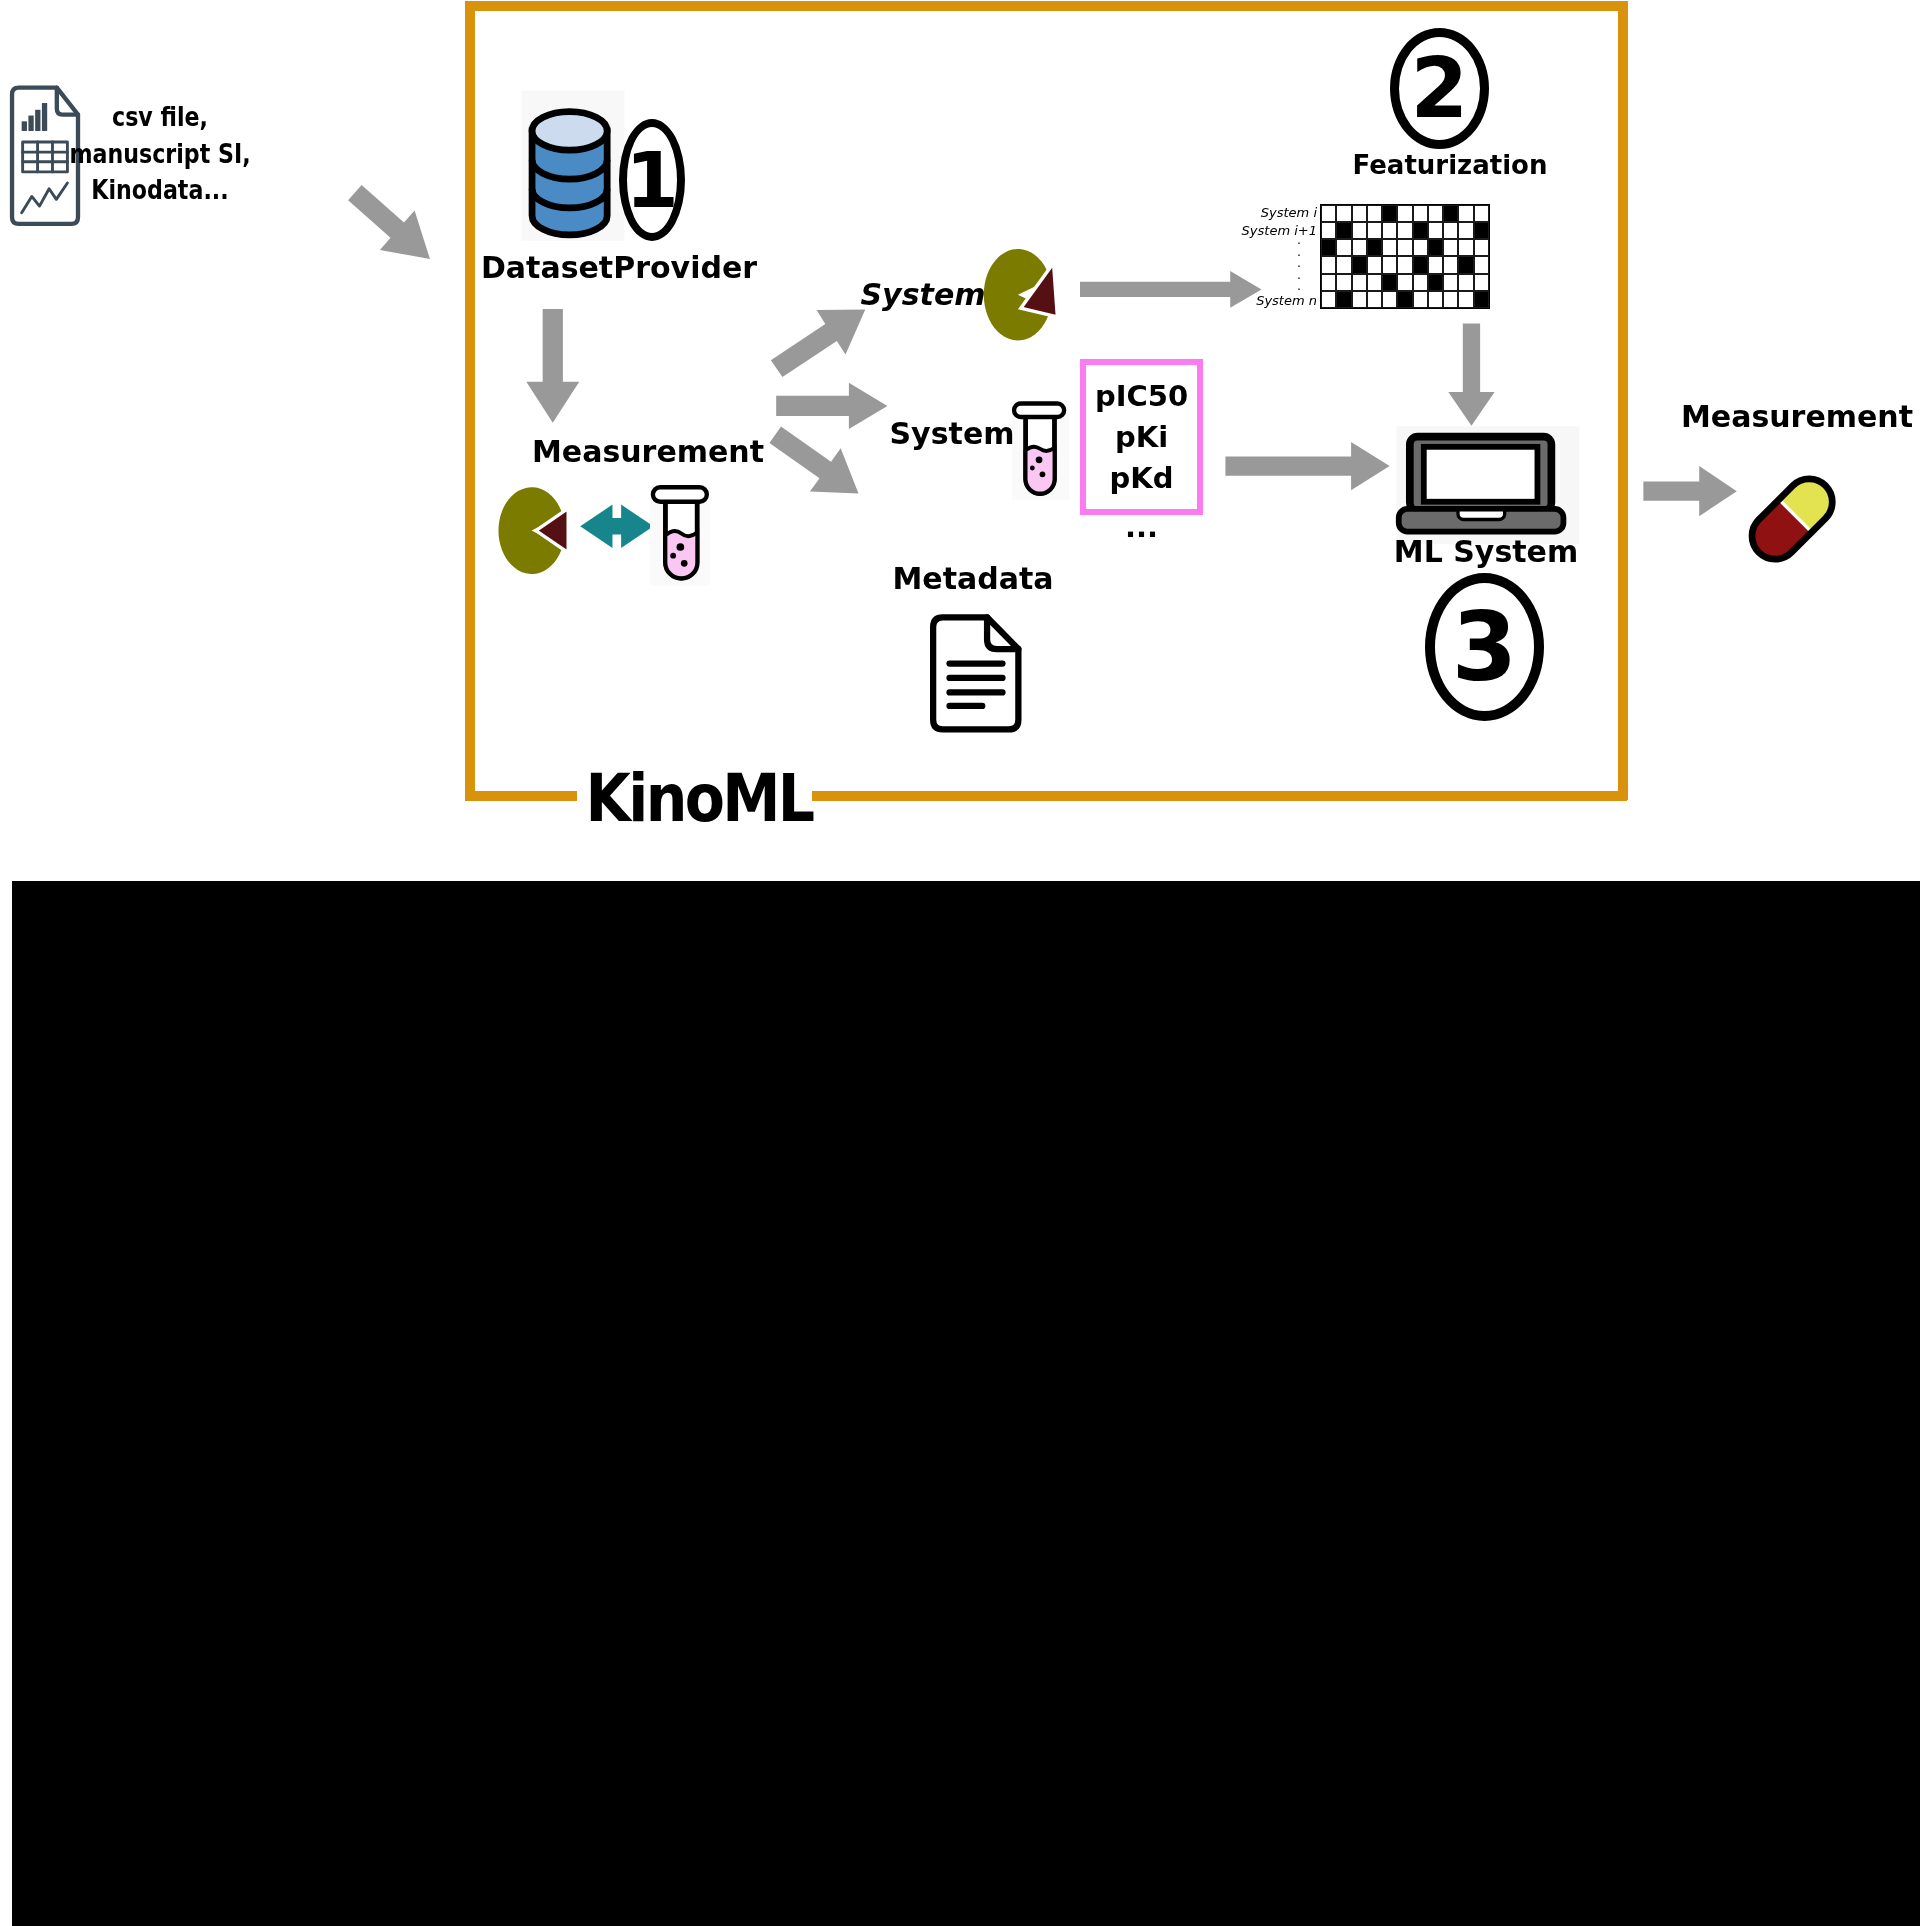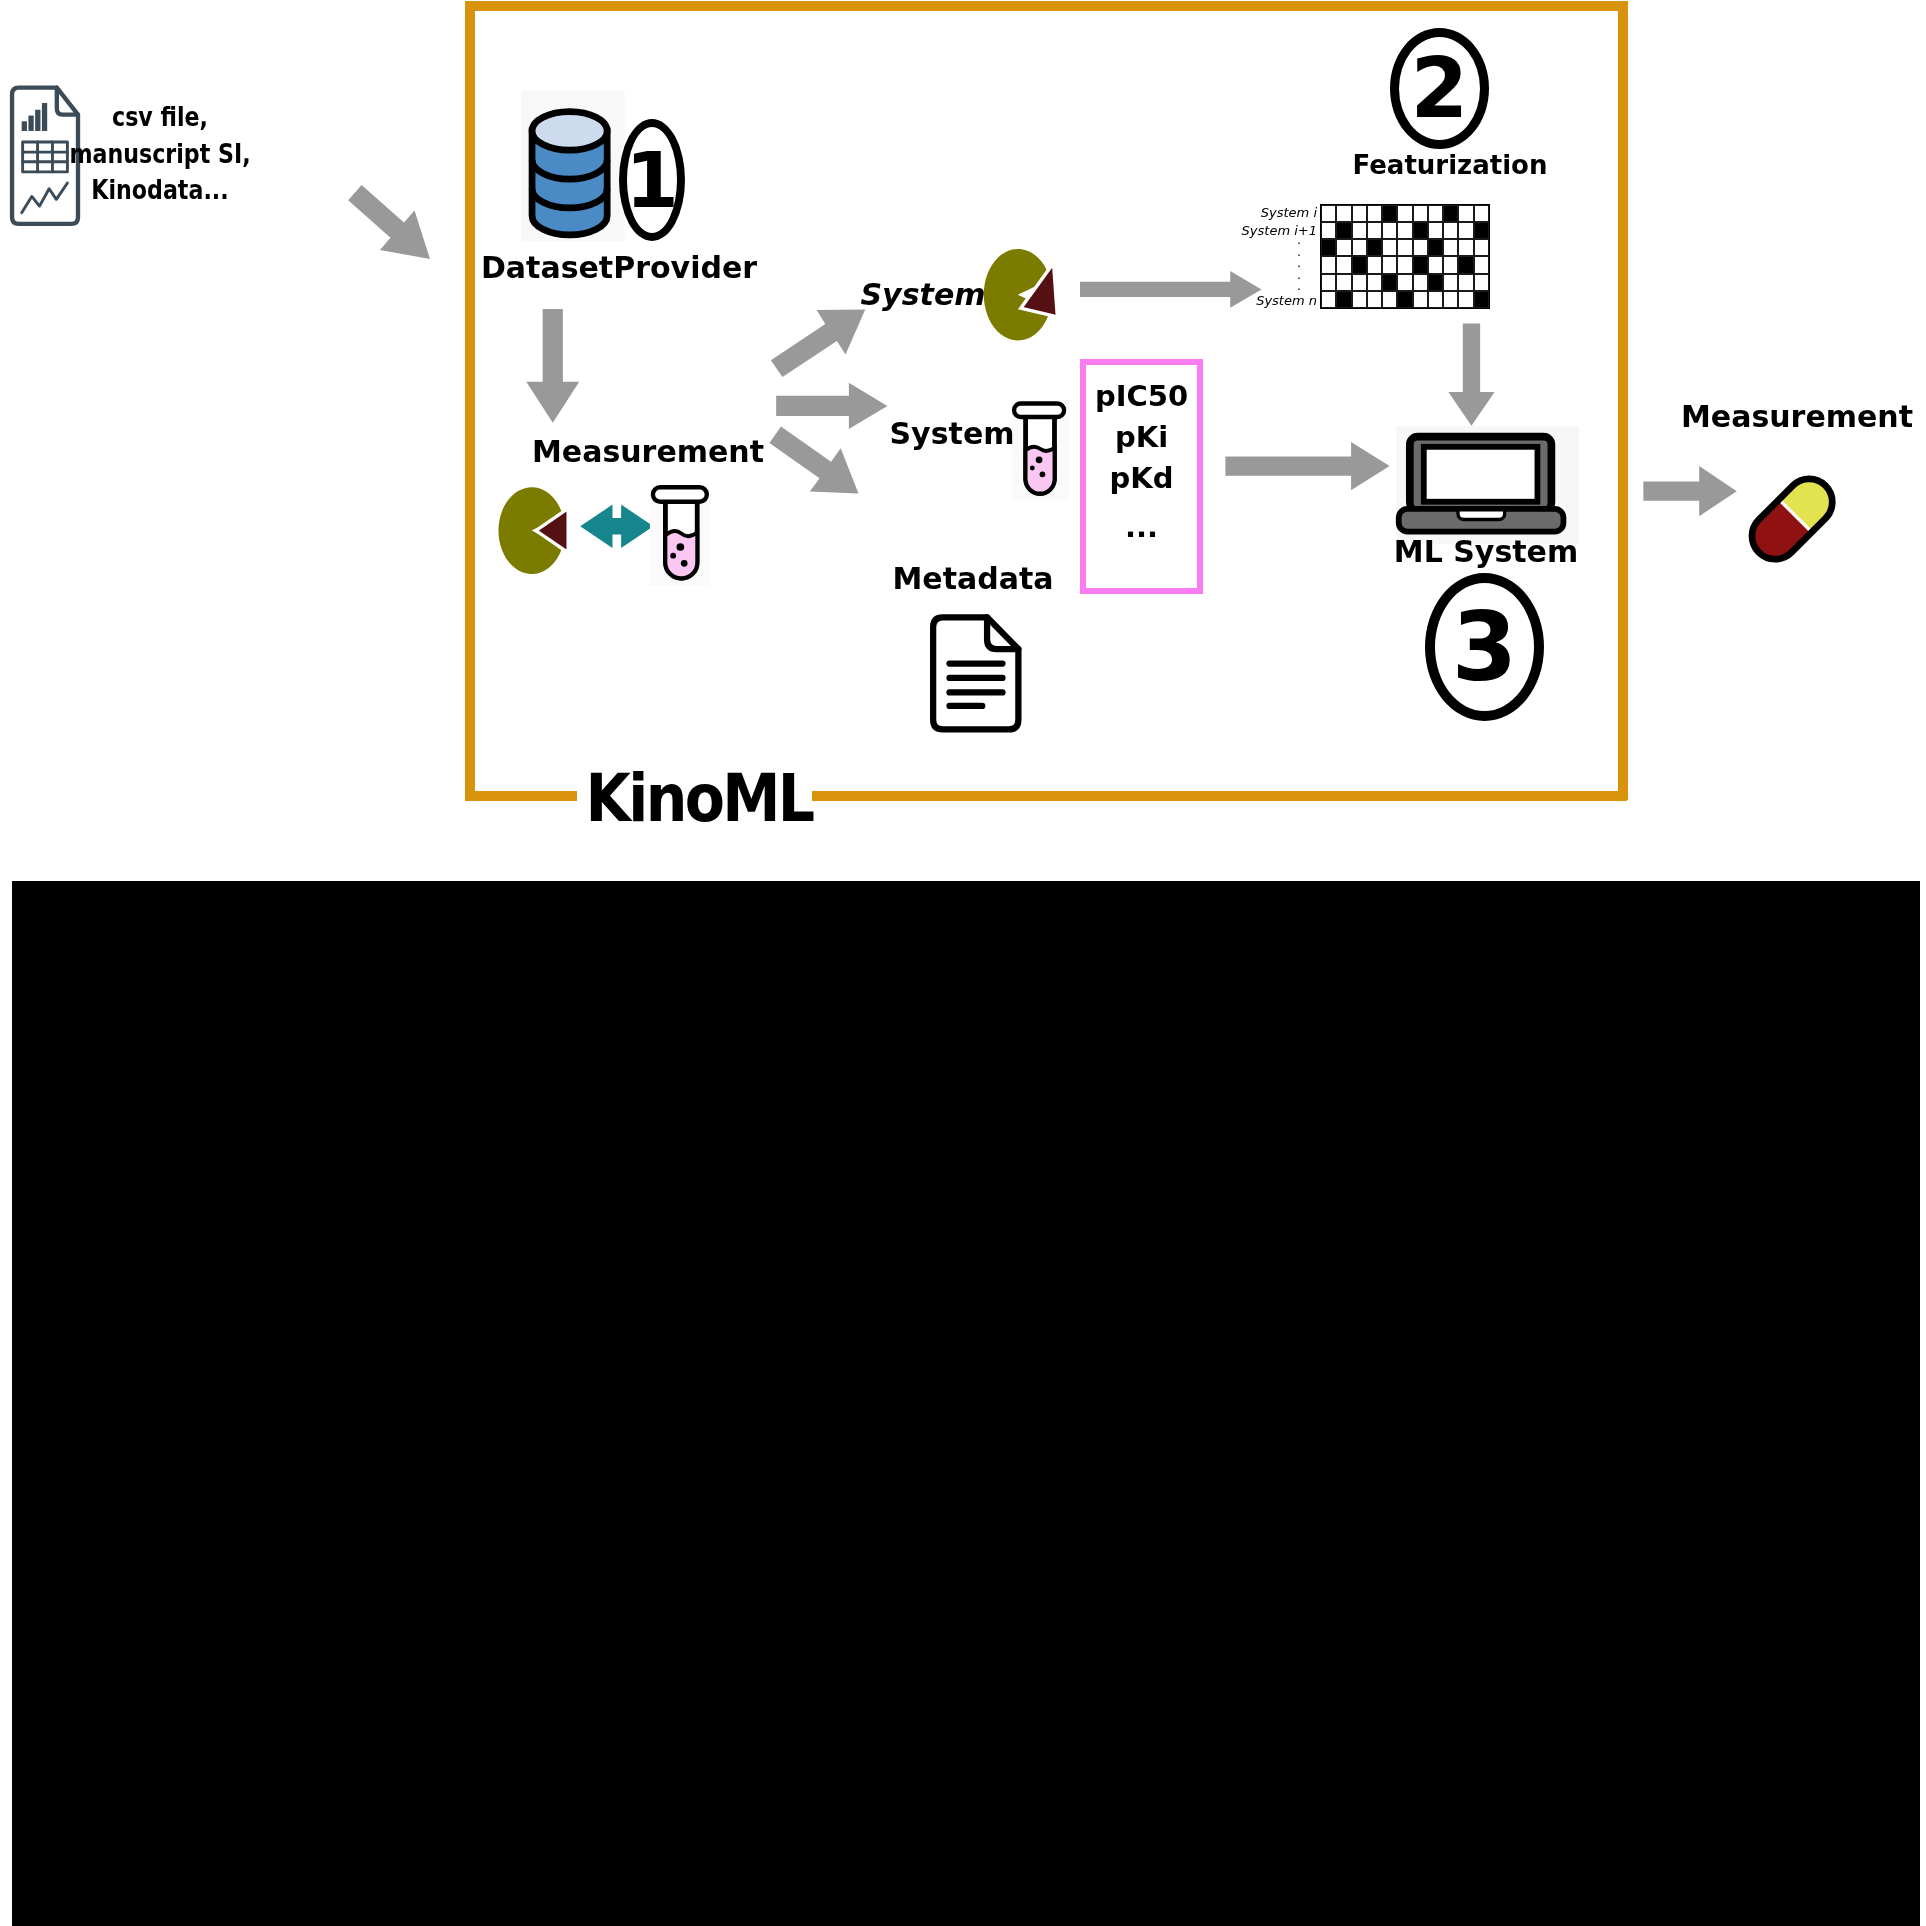--- a/index.html
+++ b/index.html
@@ -10,21 +10,21 @@
        text-align:center;line-height:1.15;color:#000;}
   .lbl-sec{font-size:30px;}
   .csv-text{font-size:27px;line-height:1.36;transform:translateX(-50%) scaleX(.82);transform-origin:center;}
   .kinoml{font-size:65px;letter-spacing:-2.9px;transform:translateX(-50%) scaleX(.9);transform-origin:center;}
   .circnum{position:absolute;border-radius:50%;background:#fff;display:flex;align-items:center;
            justify-content:center;font-weight:bold;box-sizing:border-box;color:#000;}
   .c1{left:619px;top:119px;width:66px;height:122px;border:8.2px solid #000;font-size:77px;}
   .c2{left:1390px;top:28px;width:99px;height:121px;border:9.6px solid #000;font-size:83px;}
   .c3{left:1425px;top:573px;width:119px;height:148px;border:10.6px solid #000;font-size:94px;}
   .border-seg{position:absolute;background:#D8920B;}
-  .pic50-box{position:absolute;left:1080px;top:359px;width:123px;height:235px;border:6.7px solid #FB7BF0;
+  .pic50-box{position:absolute;left:1080px;top:359px;width:123px;height:156px;border:6.7px solid #FB7BF0;
              box-sizing:border-box;display:flex;flex-direction:column;align-items:center;
              padding-top:10.6px;font-weight:bold;font-size:29px;line-height:41px;background:#fff;}
   .matrix{position:absolute;left:1320px;top:204px;width:170px;height:105px;display:grid;
           grid-template-columns:repeat(11,1fr);grid-template-rows:repeat(6,1fr);
           border:1px solid #000;box-sizing:border-box;background:#fff;}
   .matrix .cell{border:0.5px solid #1a1a1a;background:#fff;}
   .matrix .cell.on{background:#000;}
   .mlabel{position:absolute;font-style:italic;font-size:13px;transform:translate(-100%,-50%);
           white-space:pre;color:#000;}
   .mdots{position:absolute;left:1297px;top:239px;display:flex;flex-direction:column;gap:1px;

